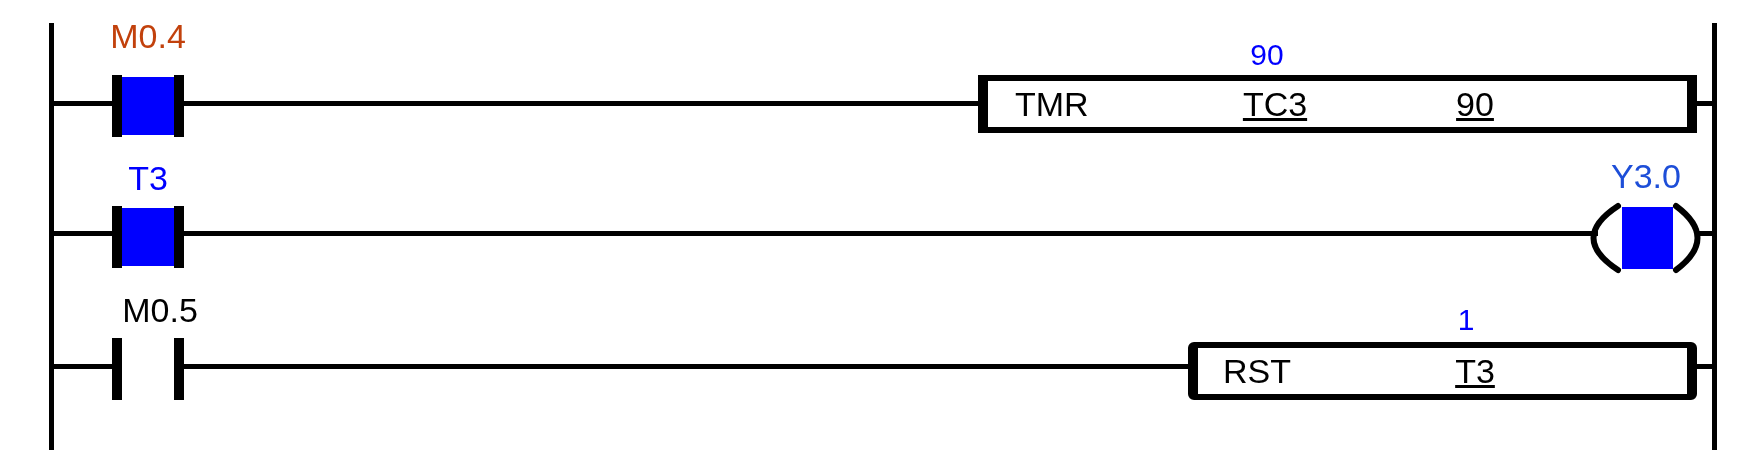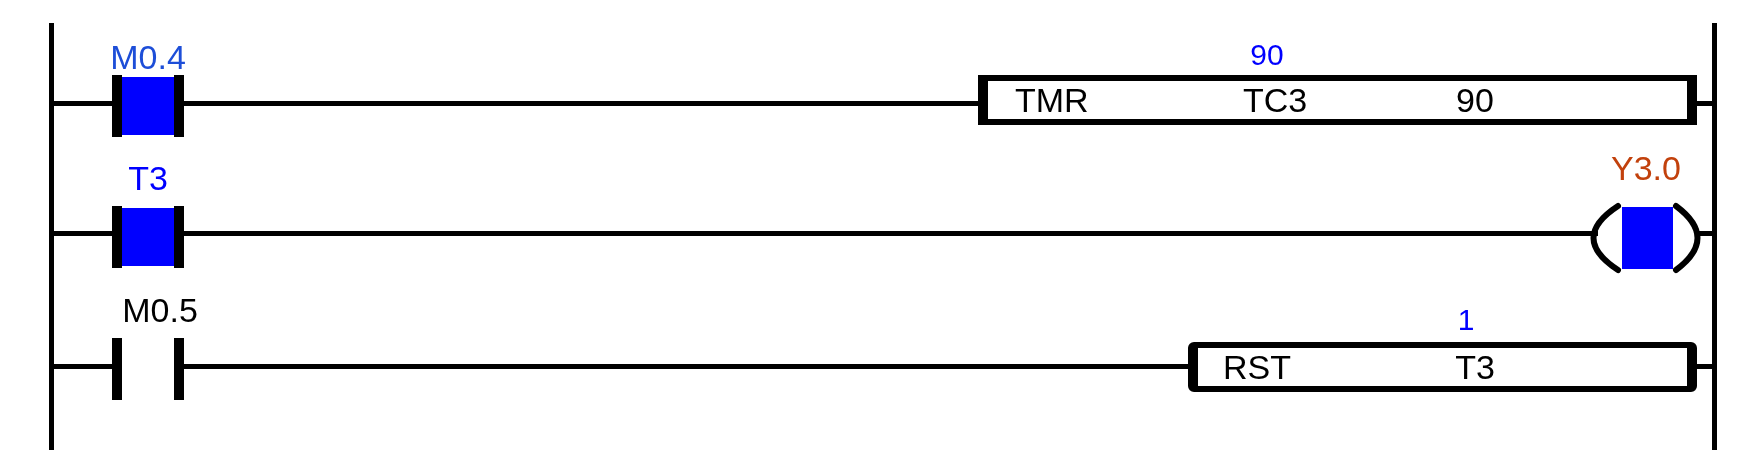--- a/index.html
+++ b/index.html
@@ -20,46 +20,46 @@
                    background:var(--energized); display:none; }
   .contact.on .fill { display:block; }
 
   
   .lbl { position:absolute; font-size:34px; line-height:34px; white-space:nowrap; color:#000; }
   .lbl.center { transform:translateX(-50%); }
   .val { position:absolute; font-size:30px; line-height:30px; white-space:nowrap;
          color:var(--energized); transform:translateX(-50%); }
 
   
-  .ibox { position:absolute; height:50px; background:var(--bg); border:6px solid var(--wire);
+  .ibox { position:absolute; height:58px; background:var(--bg); border:6px solid var(--wire);
           border-left-width:10px; border-right-width:10px; }
   .ibox .optext { position:absolute; top:50%; transform:translateY(-50%);
                   font-size:34px; line-height:34px; color:#000; white-space:nowrap; }
-  .ibox .optext.centered { transform:translate(-50%,-50%); }
+  .ibox .optext.centered { transform:translate(-50%,-50%);text-decoration:underline; }
 
   
   .coil { position:absolute; overflow:visible; }
   .coil path { fill:none; stroke:var(--wire); stroke-width:6; stroke-linecap:round; }
   .coil rect { fill:#ffffff; }
   .coil.on rect { fill:var(--energized); }
 </style>
 </head>
 <body>
 
 <div id="ladder">
 
   <div class="rail" style="left:49px; top:23px; height:427px;"></div>
   <div class="rail" style="left:1712px; top:23px; height:427px;"></div>
 
   <div>
     <div class="wire-h" style="left:49px; top:101px; width:63px;"></div>
     <div class="wire-h" style="left:184px; top:101px; width:794px;"></div>
     <div class="wire-h" style="left:1696px; top:101px; width:16px;"></div>
 
-    <div class="lbl center" style="left: 148px; top: 40px; color: #1d4ed8;">M0.4</div>
+    <div class="lbl center" style="left: 148px; top: 19px; color: #c2410c;">M0.4</div>
 
     <div class="contact on" style="left:112px; top:75px;">
       <div class="bar left"></div>
       <div class="fill"></div>
       <div class="bar right"></div>
     </div>
 
     <div class="val" style="left:1267px; top:40px;">90</div>
 
     <div class="ibox" style="left:978px; top:75px; width:719px;">
@@ -75,21 +75,21 @@
     <div class="wire-h" style="left:1699px; top:231px; width:13px;"></div>
 
     <div class="lbl center" style="left: 148px; top: 161px; color: rgb(0, 0, 255);">T3</div>
 
     <div class="contact on" style="left:112px; top:206px;">
       <div class="bar left"></div>
       <div class="fill"></div>
       <div class="bar right"></div>
     </div>
 
-    <div class="lbl center" style="left: 1646px; top: 151px; color: #c2410c;">Y3.0</div>
+    <div class="lbl center" style="left: 1646px; top: 159px; color: #1d4ed8;">Y3.0</div>
 
     <svg class="coil on" style="left:1585px; top:198px;" width="122" height="80" viewBox="0 0 122 80">
       <rect x="37" y="9" width="51" height="62"></rect>
       <path d="M33 8 Q -16 40 33 72"></path>
       <path d="M91 8 Q 134 40 91 72"></path>
     </svg>
   </div>
 
   <div>
     <div class="wire-h" style="left:49px; top:364px; width:63px;"></div>

